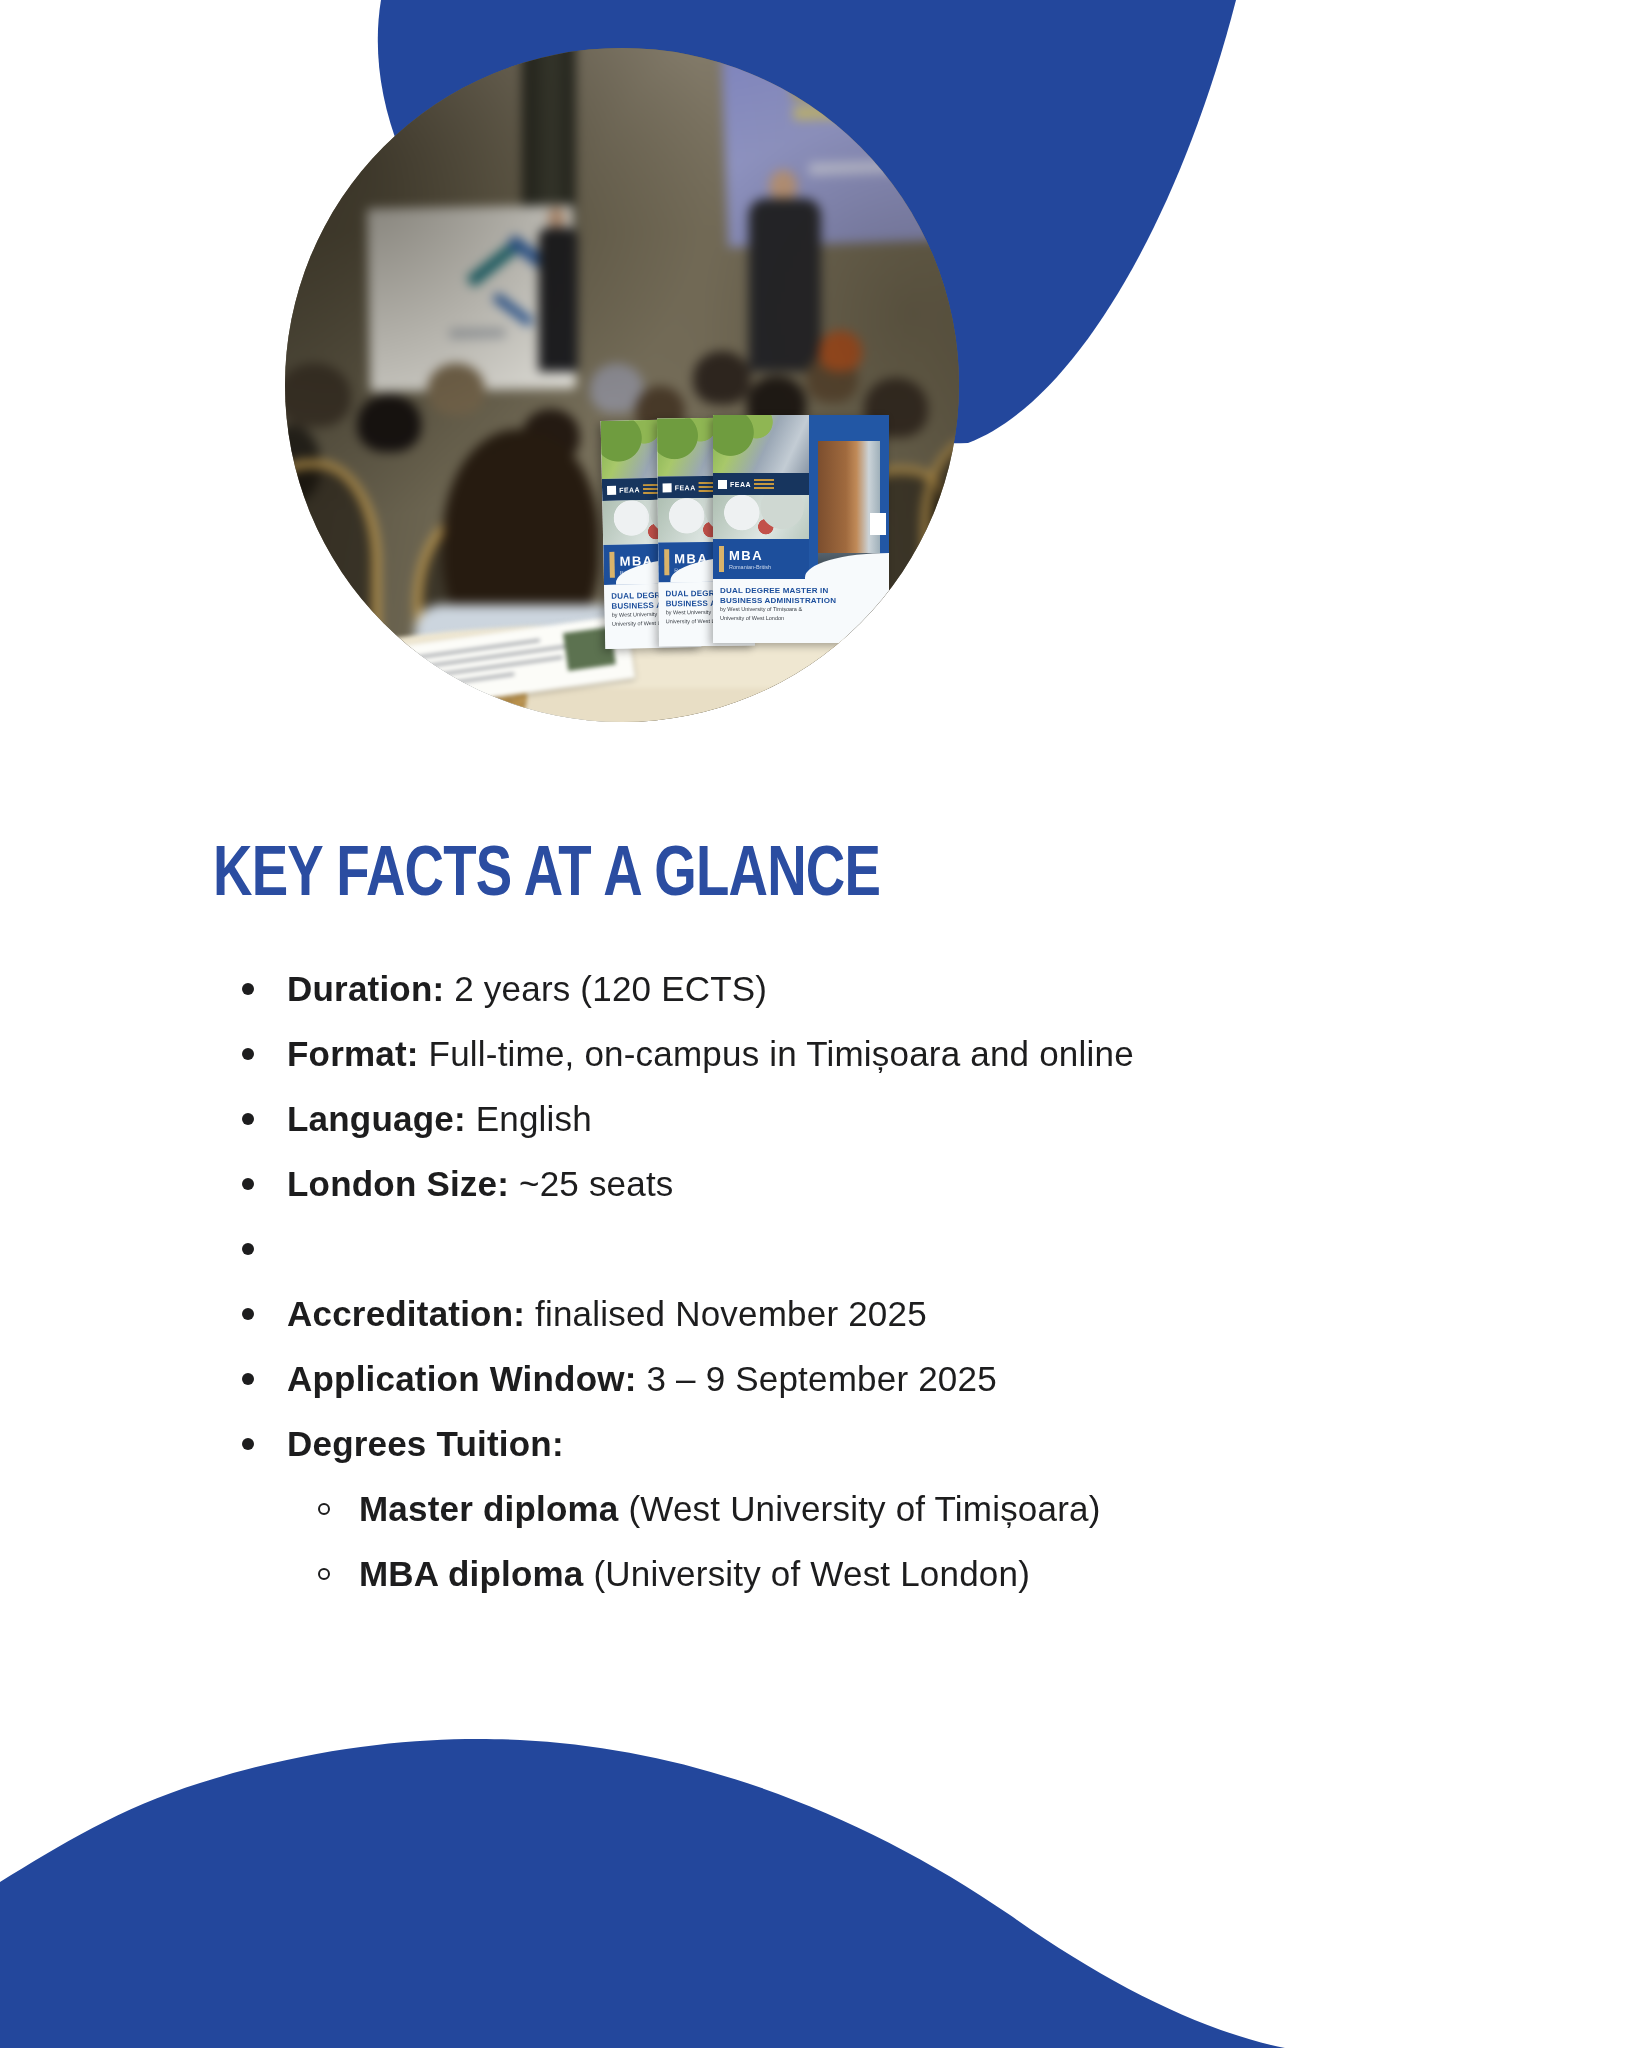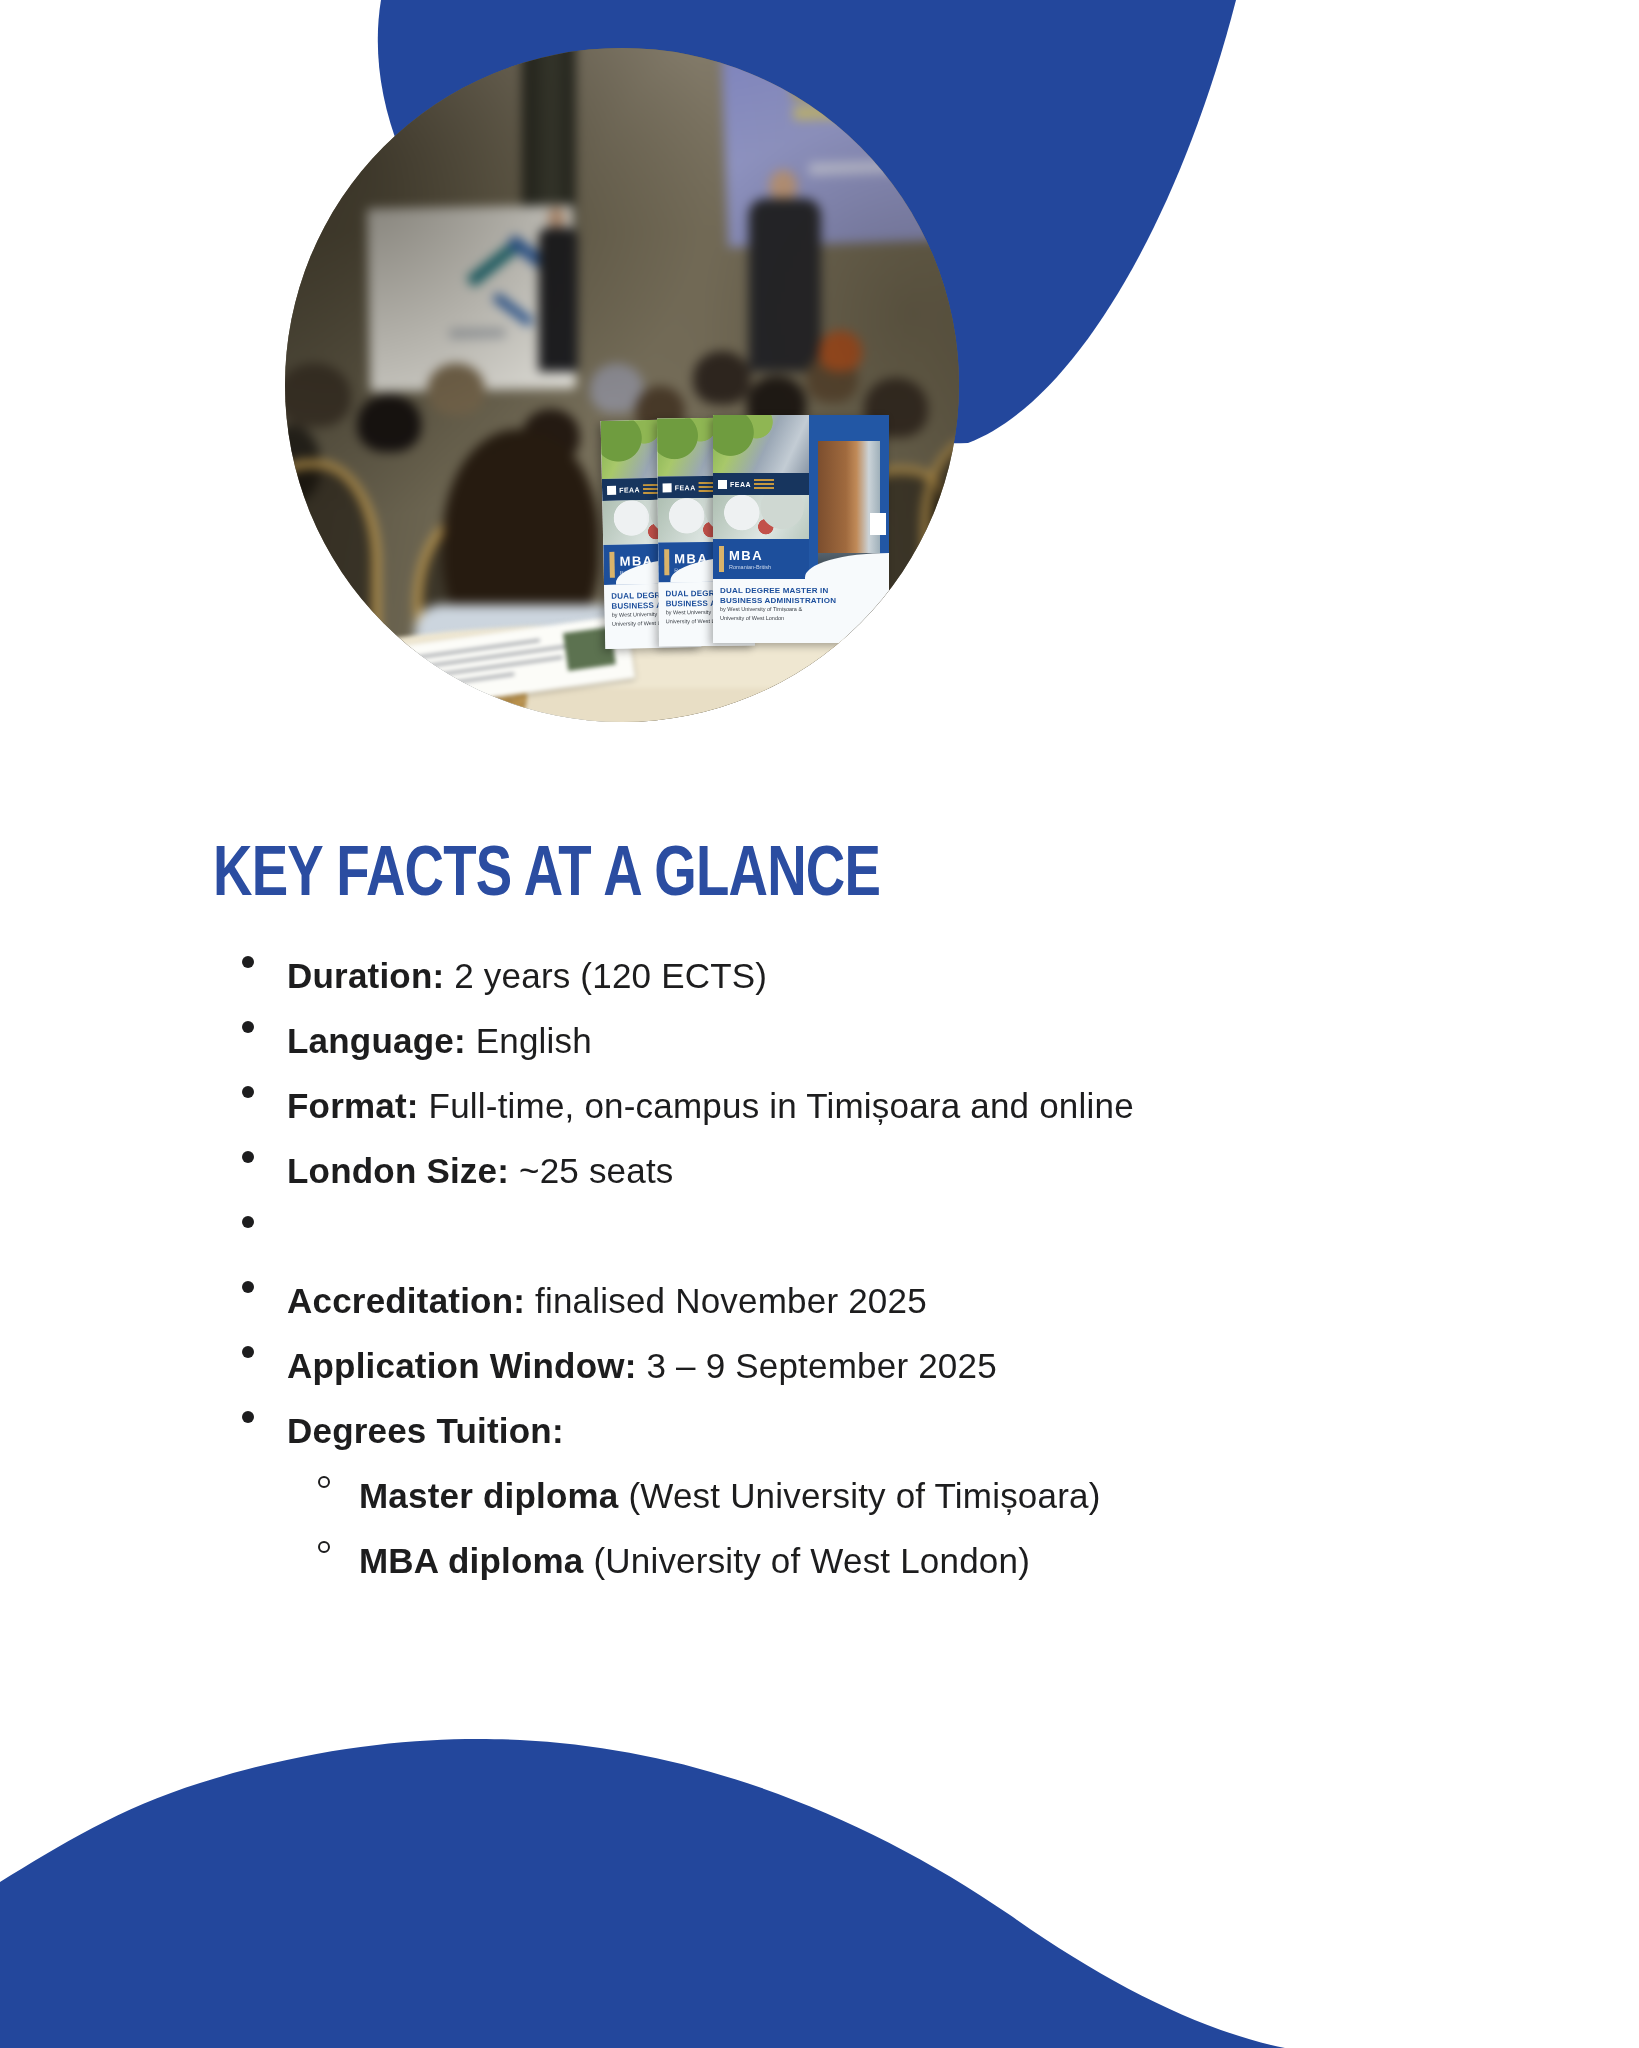--- a/index.html
+++ b/index.html
@@ -85,21 +85,21 @@
   .c-foot::after { content:''; position:absolute; right:0; top:-26px; width:84px; height:26px; background:#f7fafc; border-top-left-radius:90px 26px; }
 
   
   .heading {
     position:absolute; left:213px; top:836px; margin:0;
     font-size:70px; line-height:70px; font-weight:bold; letter-spacing:-1px;
     color:var(--heading_blue,#2b4da1);
     transform:scaleX(.78); transform-origin:left top; white-space:nowrap;
   }
   ul.facts { position:absolute; left:242px; top:956px; margin:0; padding:0; list-style:none; color:var(--text,#1d1d1e); }
-  ul.facts li { height:65px; display:flex; font-size:35px; letter-spacing:.2px; }
+  ul.facts li { height:65px; display:flex; align-items:center; font-size:35px; letter-spacing:.2px; }
   .dot { width:12px; height:12px; border-radius:50%; background:#1d1d1e; margin-right:33px; flex:0 0 auto; }
   li.sub { padding-left:76px; }
   .ring { width:8px; height:8px; border:2.5px solid #1d1d1e; border-radius:50%; background:transparent; margin-right:29px; flex:0 0 auto; }
   .lbl { font-weight:bold; }
   .val { font-weight:normal; }
 </style>
 </head>
 <body>
 
 <div class="page">
@@ -251,25 +251,25 @@
 
   <h1 class="heading">KEY FACTS AT A GLANCE</h1>
 
   <ul class="facts">
     <li>
       <span class="dot"></span>
       <span class="txt"><b class="lbl">Duration:</b><span class="val"> 2 years (120 ECTS)</span></span>
     </li>
     <li>
       <span class="dot"></span>
+      <span class="txt"><b class="lbl">Format:</b><span class="val"> Full-time, on-campus in Timișoara and online</span></span>
+    </li>
+    <li>
+      <span class="dot"></span>
       <span class="txt"><b class="lbl">Language:</b><span class="val"> English</span></span>
-    </li>
-    <li>
-      <span class="dot"></span>
-      <span class="txt"><b class="lbl">Format:</b><span class="val"> Full-time, on-campus in Timișoara and online</span></span>
     </li>
     <li>
       <span class="dot"></span>
       <span class="txt"><b class="lbl">London Size:</b><span class="val"> ~25 seats</span></span>
     </li>
     <li>
       <span class="dot"></span>
     </li>
     <li>
       <span class="dot"></span>

